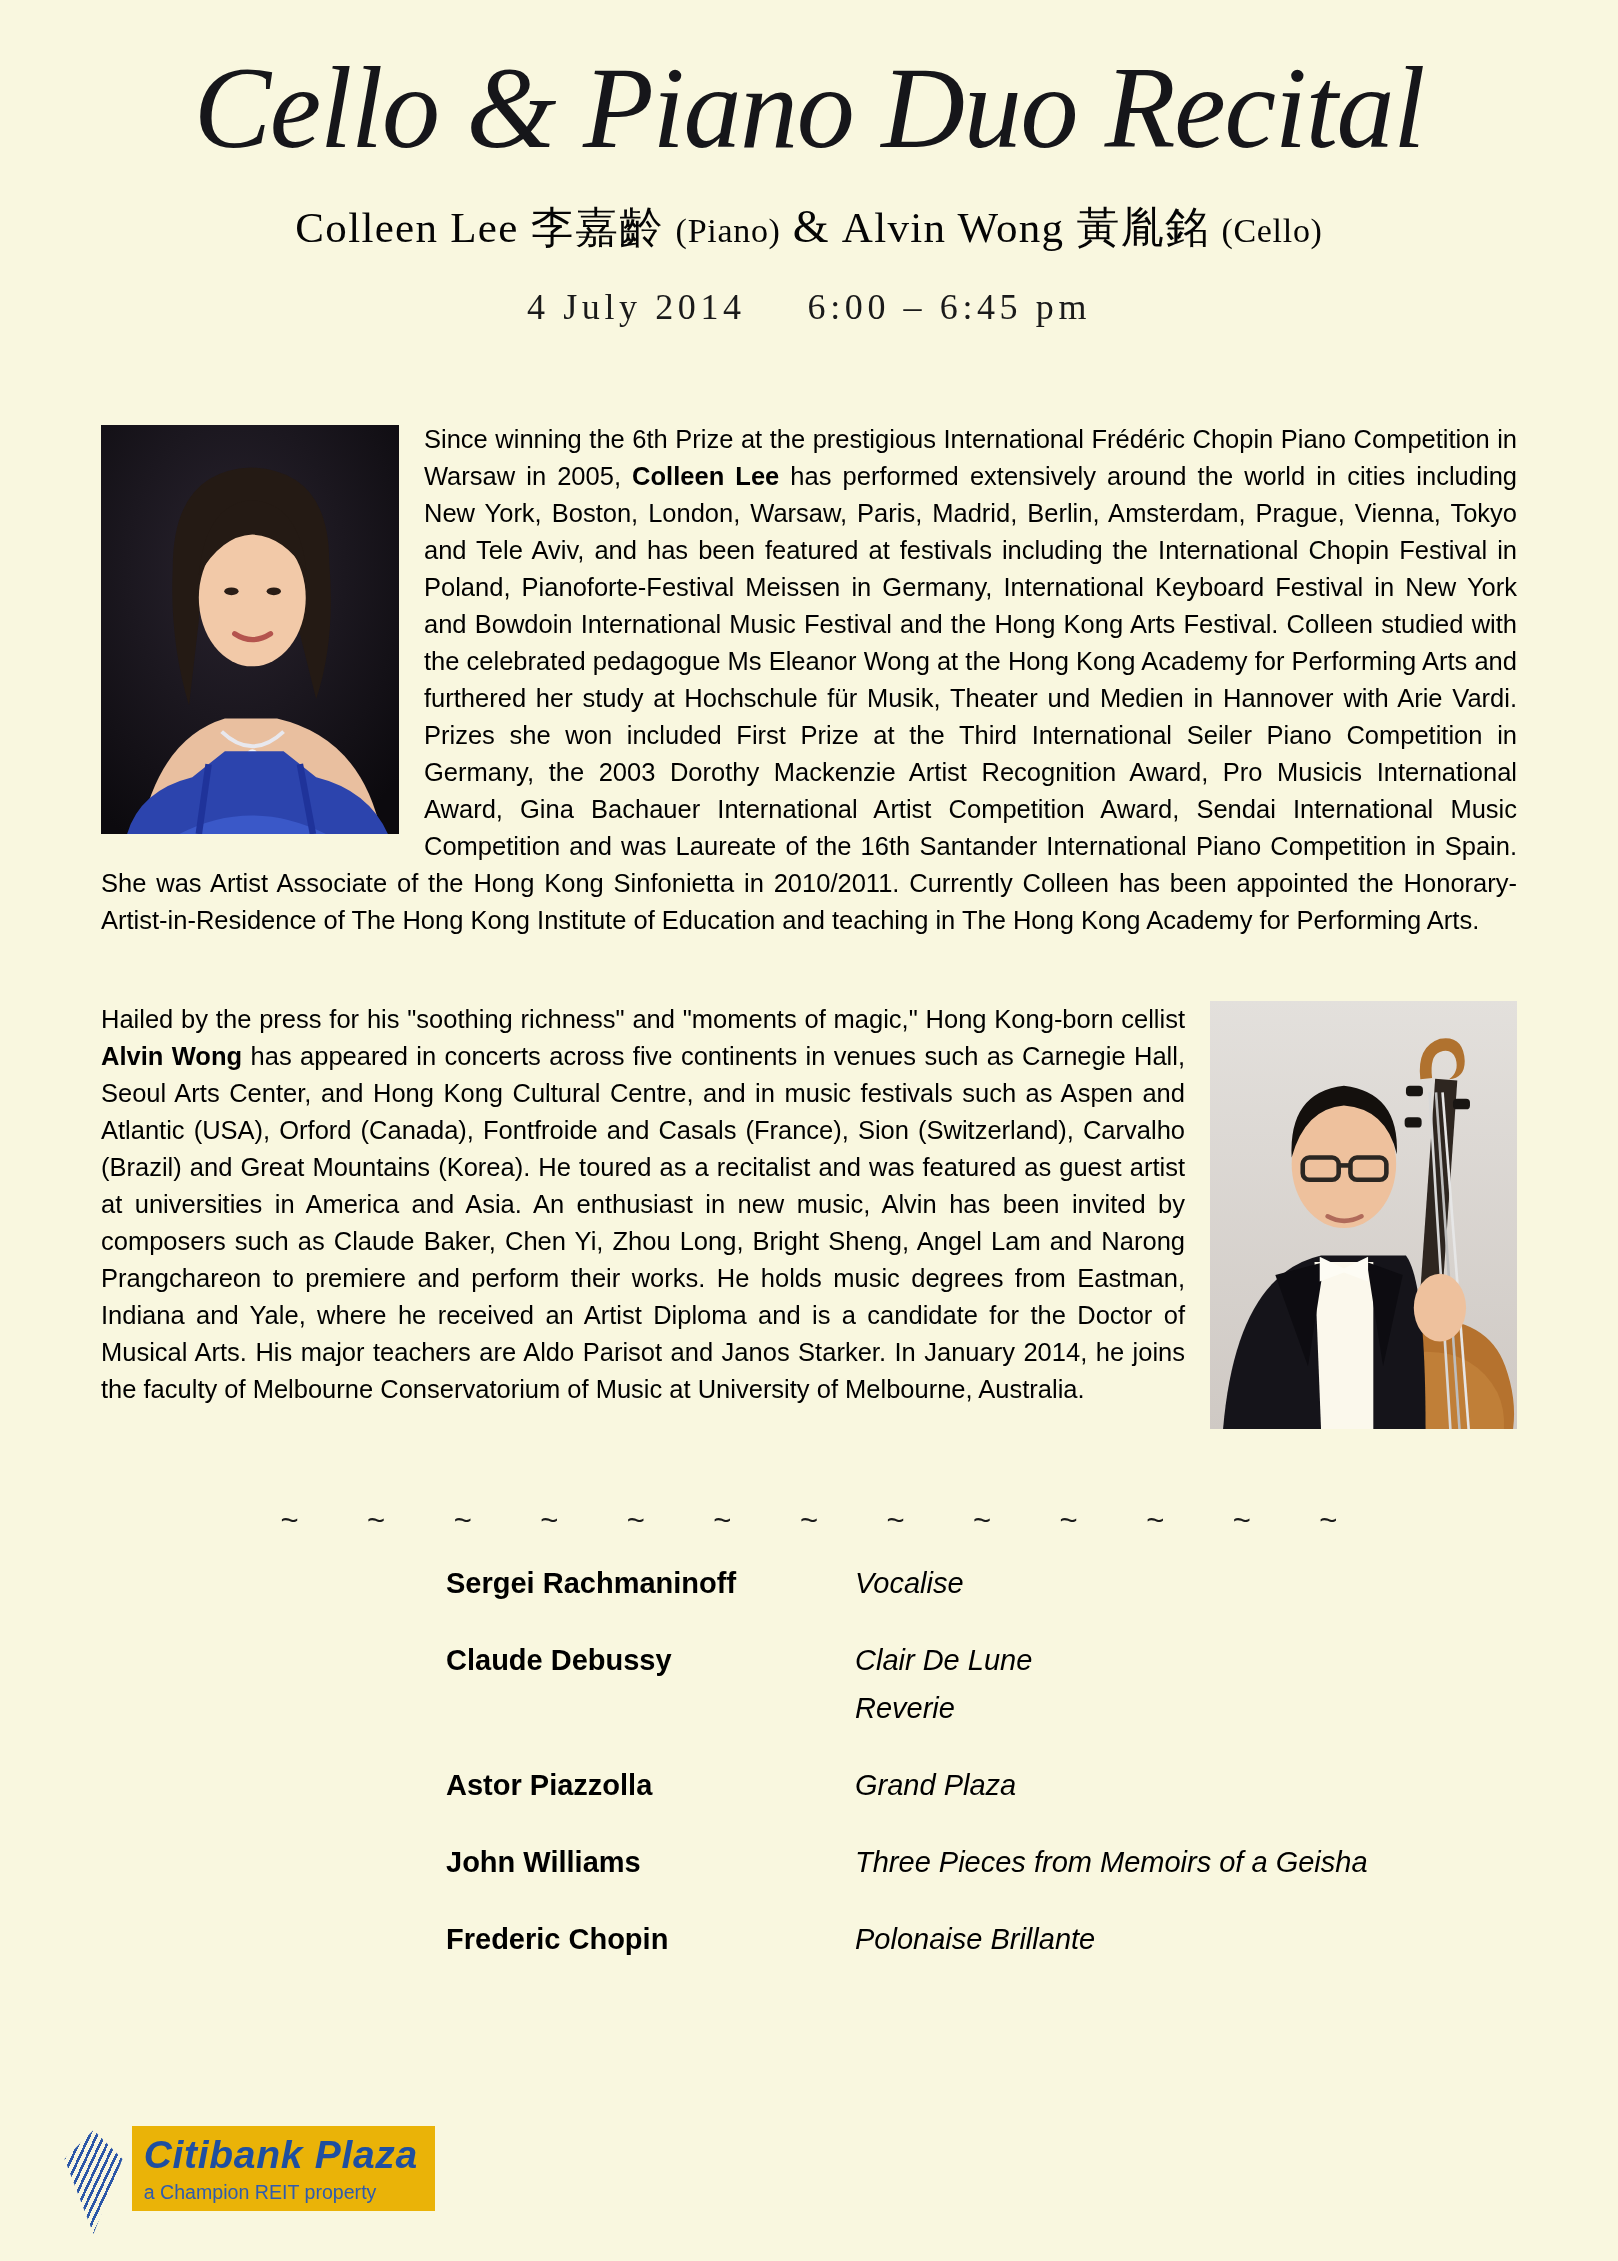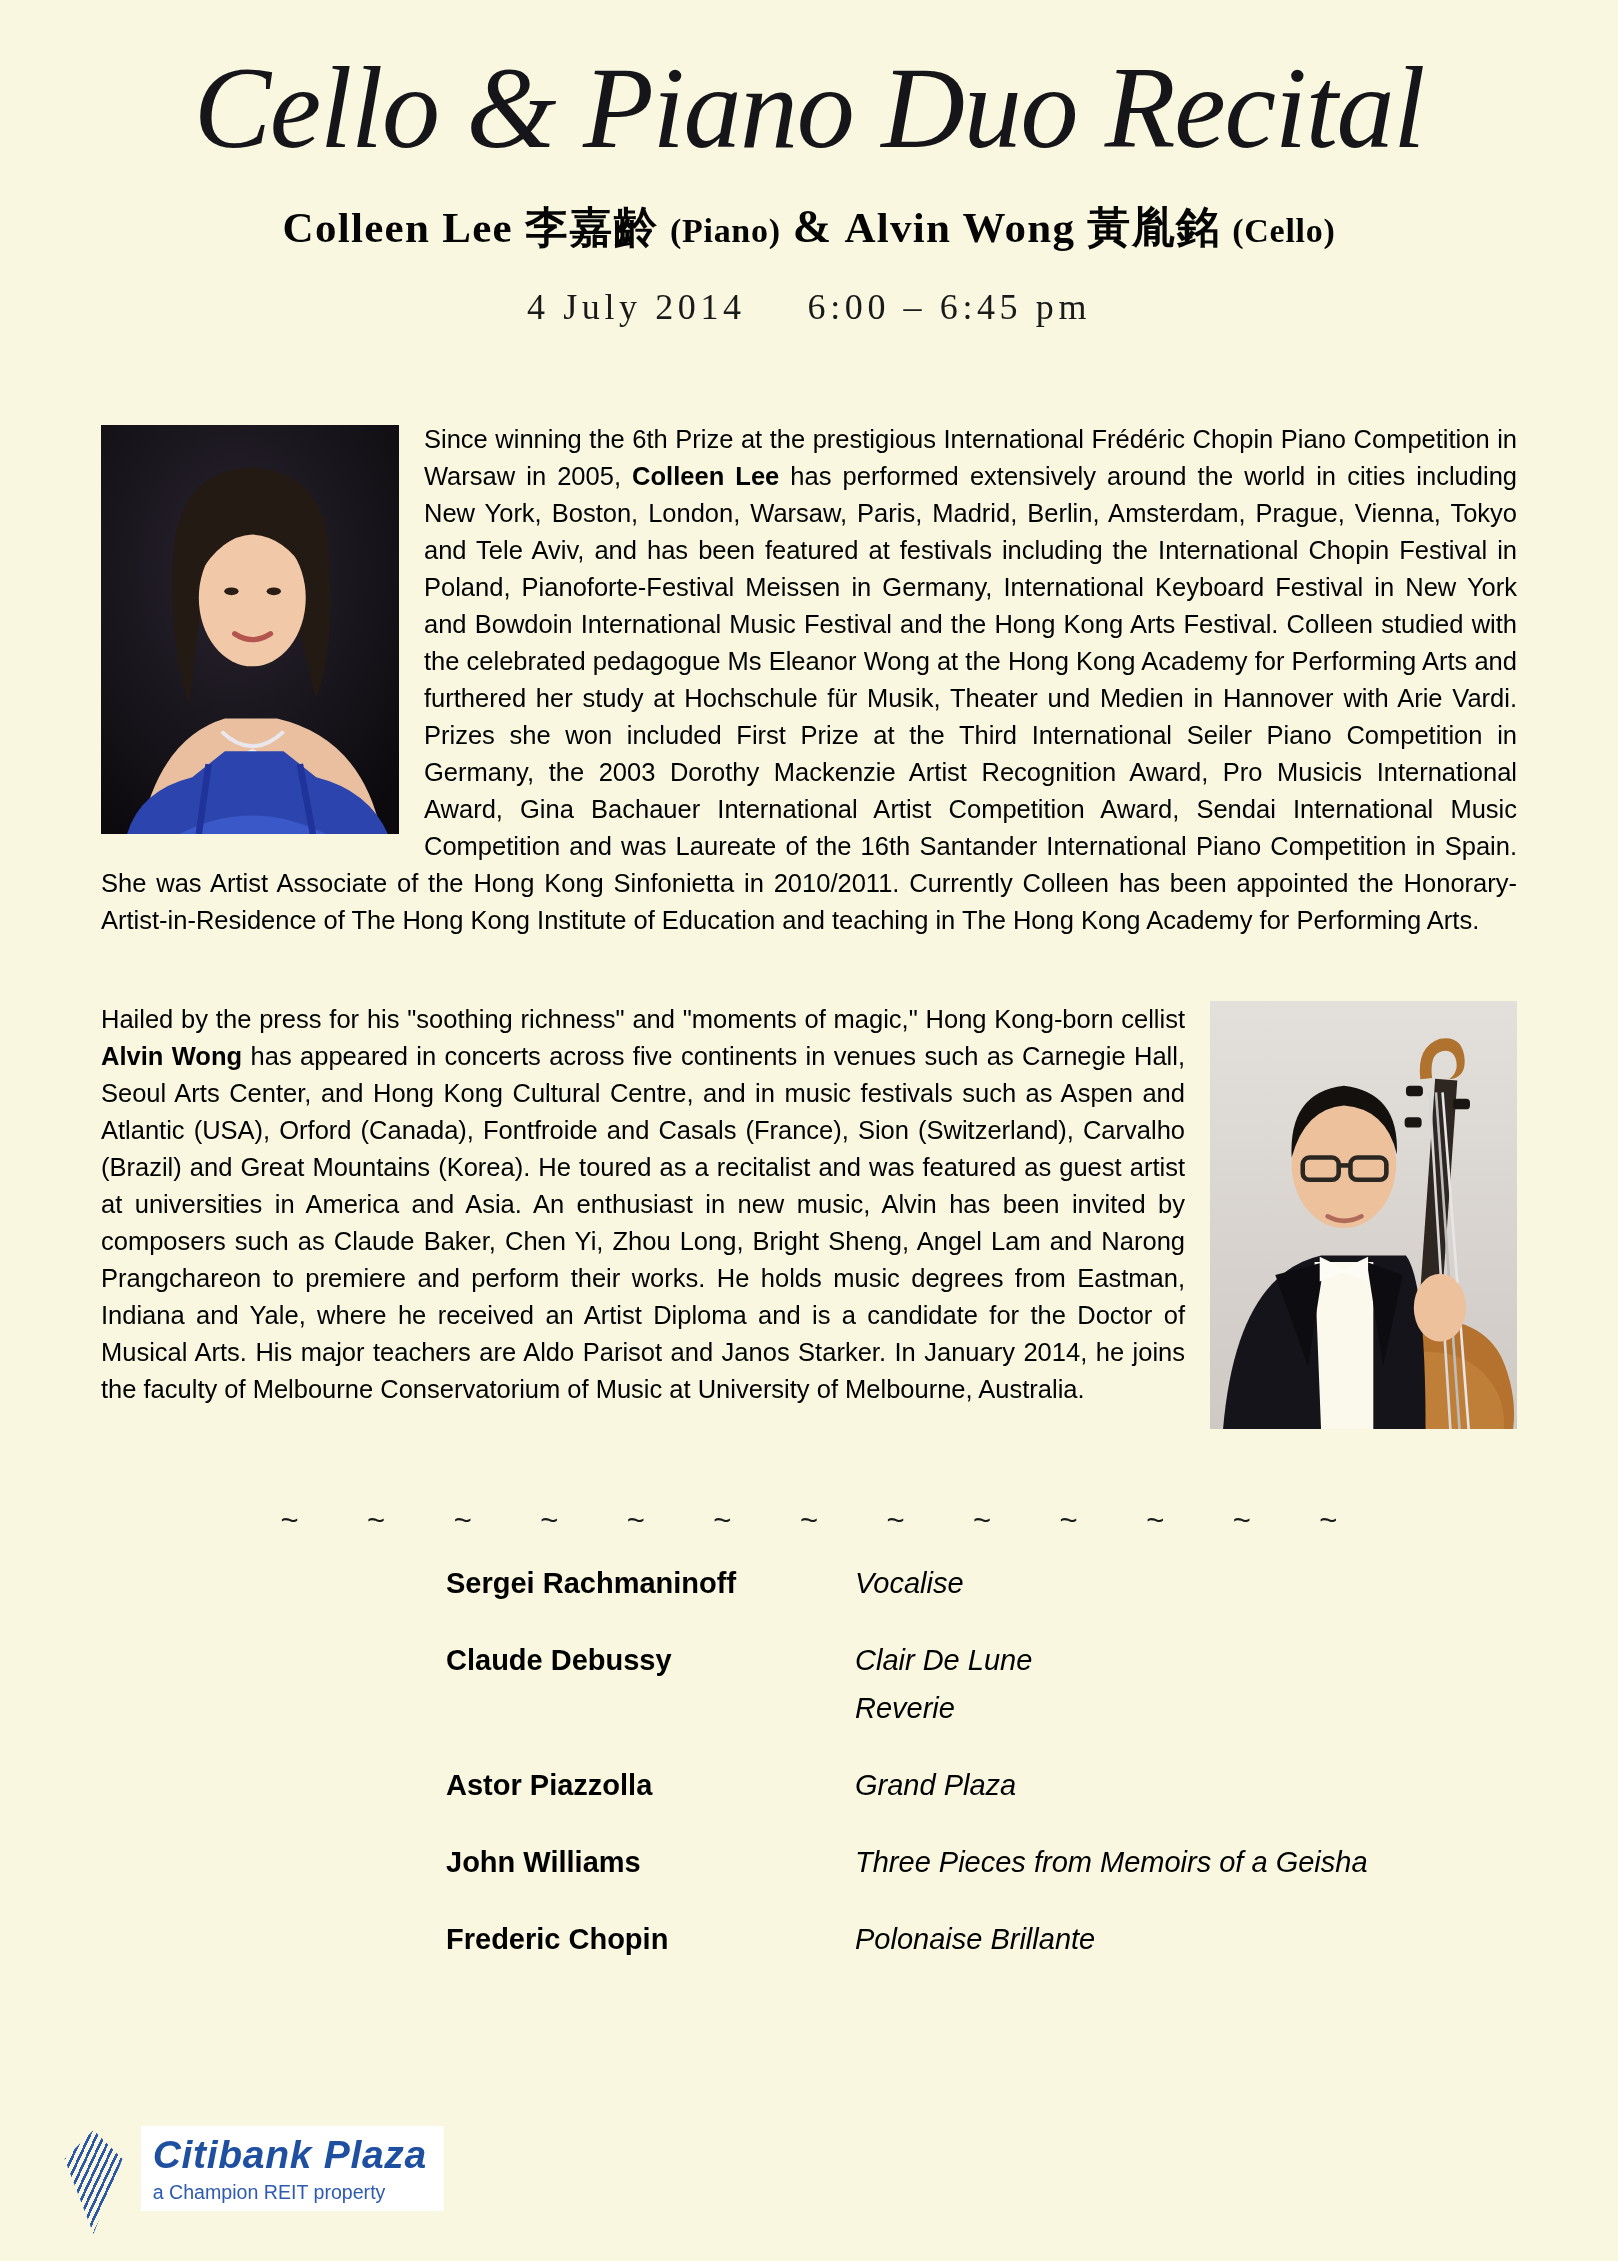--- a/index.html
+++ b/index.html
@@ -19,21 +19,21 @@
     font-style:italic;
     font-size:116px;
     line-height:1.28;
     color:#16161a;
     letter-spacing:-1.3px;
   }
   .subtitle{
     margin-top:17px;
     text-align:center;
     font-family:"Liberation Serif",serif;
-    font-weight:bold;
+    font-weight:normal;
     font-size:43px;
     letter-spacing:1.3px;
     color:#050505;
   }
   .subtitle .role{font-size:34px;letter-spacing:0.7px;}
   .subtitle .amp{font-size:46px;}
   .dateline{
     margin-top:29px;
     text-align:center;
     font-family:"Liberation Serif",serif;
@@ -84,23 +84,23 @@
     display:flex;
     align-items:flex-start;
   }
   .logo-diamond{
     width:63px;height:104px;
     margin-top:3.9px;
     background:repeating-linear-gradient(115deg,#2B57A8 0 2.6px,rgba(255,255,255,0) 2.6px 6.5px);
     clip-path:polygon(50% 0%,96% 28%,50% 100%,4% 28%);
   }
   .logo-text{
-    background:#ffffff;
+    background:#eab308;
     padding:9px 17px 6.5px 11.7px;
-    margin-left:16px;
+    margin-left:7px;
   }
   .logo-name{
     font-family:"Liberation Sans",sans-serif;
     font-weight:bold;
     font-style:italic;
     font-size:39px;
     line-height:1.05;
     color:#1F4FA0;
     letter-spacing:0.7px;
   }

